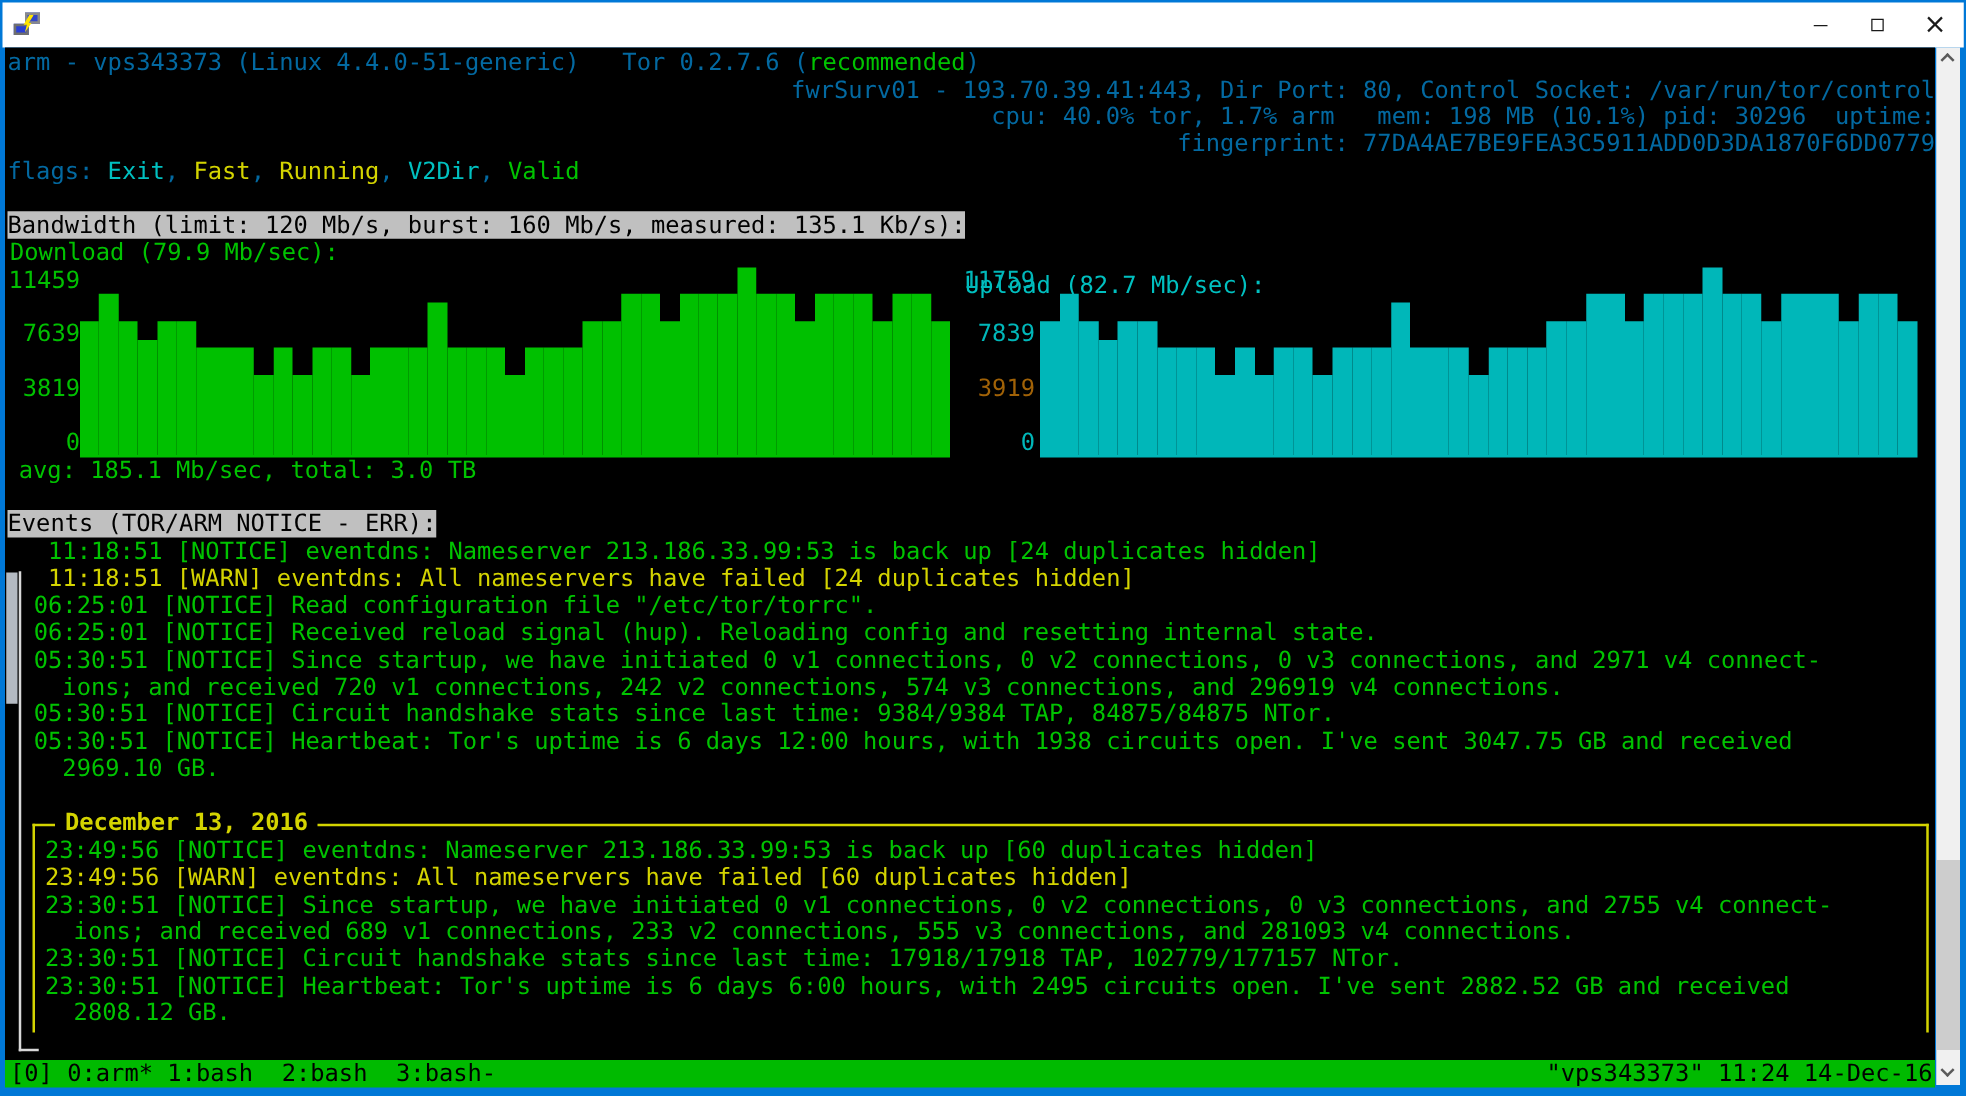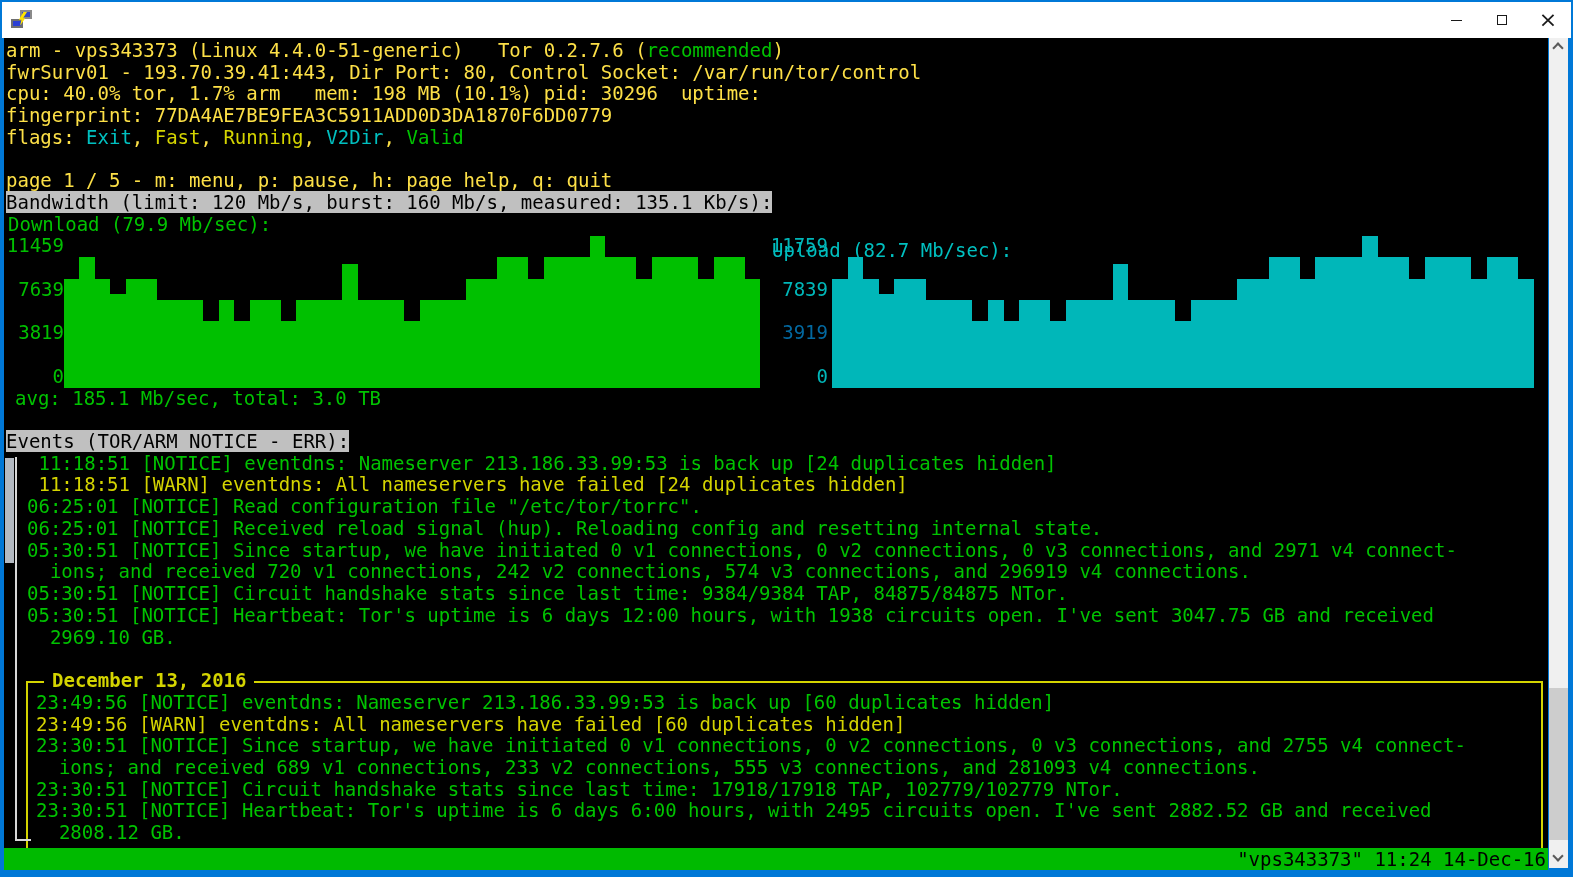--- a/index.html
+++ b/index.html
@@ -15,21 +15,21 @@
   .tb-spacer { flex:1; }
   .win-btn { width:46px; height:36px; display:flex; align-items:center; justify-content:center; }
   .glyph-min { width:11px; height:1px; background:#1a1a1a; }
   .glyph-max { width:10px; height:10px; border:1px solid #1a1a1a; }
   .glyph-close { font-family:"DejaVu Sans", sans-serif; font-size:22px; color:#1a1a1a; line-height:20px; }
 
   
   .terminal { position:absolute; top:38px; left:4px; width:1544px; height:810px; background:#000; overflow:hidden; }
   .content { position:absolute; inset:0; padding:2px 0 0 2px; }
   pre.trow { font-family:"DejaVu Sans Mono", monospace; font-size:19px; line-height:21.734px; height:21.734px; white-space:pre; }
-  .seg-w { color:#fde047; } .seg-g { color:#00c300; } .seg-c { color:#00c0c0;margin-top:26px; } .seg-y { color:#d4d400; }
+  .seg-w { color:#0369a1;text-align:right; } .seg-g { color:#00c300; } .seg-c { color:#00c0c0;margin-top:26px; } .seg-y { color:#d4d400; }
   .hl { background:#c0c0c0; color:#000; }
   .rel { position:relative; }
   .abs { position:absolute; top:0; }
 
   
   .graph-block { position:relative; height:152.14px; }
   .ylabels { position:absolute; top:0; height:100%; width:58px; }
   .ytick { position:absolute; right:0; width:100%; height:21.734px; line-height:21.734px; font-size:19px; text-align:right; white-space:pre; }
   .bars { position:absolute; bottom:0; height:152px; display:flex; align-items:flex-end; border-bottom:2px solid; }
   .bar { flex:1; }
@@ -84,21 +84,20 @@
   </div>
 
   <div class="terminal">
     <div class="content">
       <pre class="trow"><span class="seg-w">arm - vps343373 (Linux 4.4.0-51-generic)   Tor 0.2.7.6 (</span><span class="seg-g">recommended</span><span class="seg-w">)</span></pre>
       <pre class="trow seg-w">fwrSurv01 - 193.70.39.41:443, Dir Port: 80, Control Socket: /var/run/tor/control</pre>
       <pre class="trow seg-w">cpu: 40.0% tor, 1.7% arm   mem: 198 MB (10.1%) pid: 30296  uptime:</pre>
       <pre class="trow seg-w">fingerprint: 77DA4AE7BE9FEA3C5911ADD0D3DA1870F6DD0779</pre>
       <pre class="trow"><span class="seg-w">flags: </span><span class="seg-c">Exit</span><span class="seg-w">, </span><span class="seg-y">Fast</span><span class="seg-w">, </span><span class="seg-y">Running</span><span class="seg-w">, </span><span class="seg-c">V2Dir</span><span class="seg-w">, </span><span class="seg-g">Valid</span></pre>
       <pre class="trow"></pre>
-      <pre class="trow seg-w">page 1 / 5 - m: menu, p: pause, h: page help, q: quit</pre>
       <pre class="trow"><span class="hl">Bandwidth (limit: 120 Mb/s, burst: 160 Mb/s, measured: 135.1 Kb/s):</span></pre>
 
       <pre class="trow rel"><span class="abs seg-g" style="left:2px">Download (79.9 Mb/sec):</span><span class="abs seg-c" style="left:766px">Upload (82.7 Mb/sec):</span></pre>
 
       <div class="graph-block">
         <div class="ylabels" style="left:0">
             <div class="ytick" style="top: 0px; color: rgb(0, 192, 0);">11459</div>
             <div class="ytick" style="top: 43.468px; color: rgb(0, 192, 0);">7639</div>
             <div class="ytick" style="top: 86.936px; color: rgb(0, 192, 0);">3819</div>
             <div class="ytick" style="top: 130.404px; color: rgb(0, 192, 0);">0</div>
@@ -146,21 +145,21 @@
             <div class="bar" style="background: rgb(0, 192, 0); height: 128.6px;"></div>
             <div class="bar" style="background: rgb(0, 192, 0); height: 128.6px;"></div>
             <div class="bar" style="background: rgb(0, 192, 0); height: 107.1px;"></div>
             <div class="bar" style="background: rgb(0, 192, 0); height: 128.6px;"></div>
             <div class="bar" style="background: rgb(0, 192, 0); height: 128.6px;"></div>
             <div class="bar" style="background: rgb(0, 192, 0); height: 107.1px;"></div>
           </div>
         <div class="ylabels" style="left:764px">
             <div class="ytick" style="top: 0px; color: rgb(0, 183, 185);">11759</div>
             <div class="ytick" style="top: 43.468px; color: rgb(0, 183, 185);">7839</div>
-            <div class="ytick" style="top: 86.936px; color: #0369a1;">3919</div>
+            <div class="ytick" style="top: 86.936px; color: #a16207;">3919</div>
             <div class="ytick" style="top: 130.404px; color: rgb(0, 183, 185);">0</div>
           </div>
         <div class="bars" style="left: 826px; width: 702px; border-bottom-color: rgb(0, 183, 185);">
             <div class="bar" style="background: rgb(0, 183, 185); height: 107.1px;"></div>
             <div class="bar" style="background: rgb(0, 183, 185); height: 128.6px;"></div>
             <div class="bar" style="background: rgb(0, 183, 185); height: 107.1px;"></div>
             <div class="bar" style="background: rgb(0, 183, 185); height: 92.1px;"></div>
             <div class="bar" style="background: rgb(0, 183, 185); height: 107.1px;"></div>
             <div class="bar" style="background: rgb(0, 183, 185); height: 107.1px;"></div>
             <div class="bar" style="background: rgb(0, 183, 185); height: 85.7px;"></div>
@@ -223,35 +222,36 @@
         </div>
 
       <div class="box-block">
         <div class="box-border"></div>
         <pre class="trow seg-y box-title">December 13, 2016</pre>
         <div class="box-lines">
             <pre class="trow seg-g">23:49:56 [NOTICE] eventdns: Nameserver 213.186.33.99:53 is back up [60 duplicates hidden]</pre>
             <pre class="trow seg-y">23:49:56 [WARN] eventdns: All nameservers have failed [60 duplicates hidden]</pre>
             <pre class="trow seg-g">23:30:51 [NOTICE] Since startup, we have initiated 0 v1 connections, 0 v2 connections, 0 v3 connections, and 2755 v4 connect-</pre>
             <pre class="trow seg-g">  ions; and received 689 v1 connections, 233 v2 connections, 555 v3 connections, and 281093 v4 connections.</pre>
-            <pre class="trow seg-g">23:30:51 [NOTICE] Circuit handshake stats since last time: 17918/17918 TAP, 102779/102779 NTor.</pre>
+            <pre class="trow seg-g">23:30:51 [NOTICE] Circuit handshake stats since last time: 17918/17918 TAP, 102779/177157 NTor.</pre>
             <pre class="trow seg-g">23:30:51 [NOTICE] Heartbeat: Tor's uptime is 6 days 6:00 hours, with 2495 circuits open. I've sent 2882.52 GB and received</pre>
             <pre class="trow seg-g">  2808.12 GB.</pre>
           </div>
       </div>
     </div>
 
     <div class="ev-thumb"></div>
     <div class="ev-vline"></div>
     <div class="ev-corner"></div>
   </div>
 
   <div class="vscrollbar">
     <div class="chev sb-up"></div>
     <div class="sb-thumb"></div>
     <div class="chev sb-down"></div>
   </div>
 
   <div class="statusbar">
+    <pre class="st-left">[0] 0:arm* 1:bash  2:bash  3:bash-</pre>
     <pre class="st-right">"vps343373" 11:24 14-Dec-16</pre>
   </div>
 
 </div>
 
 </body></html>

